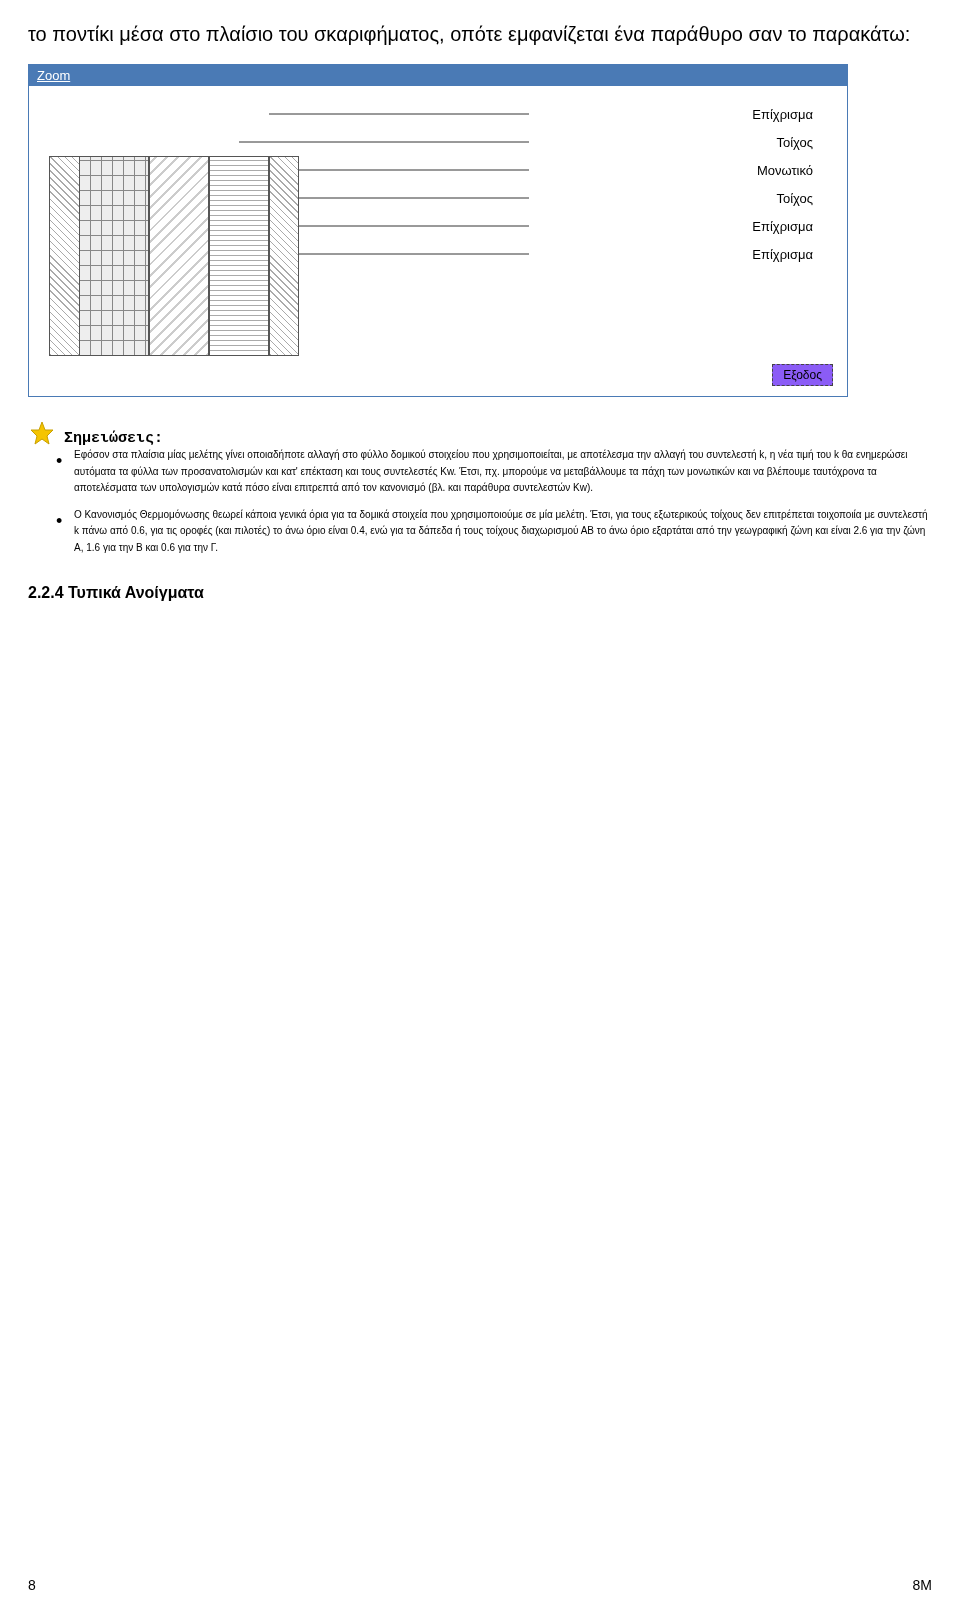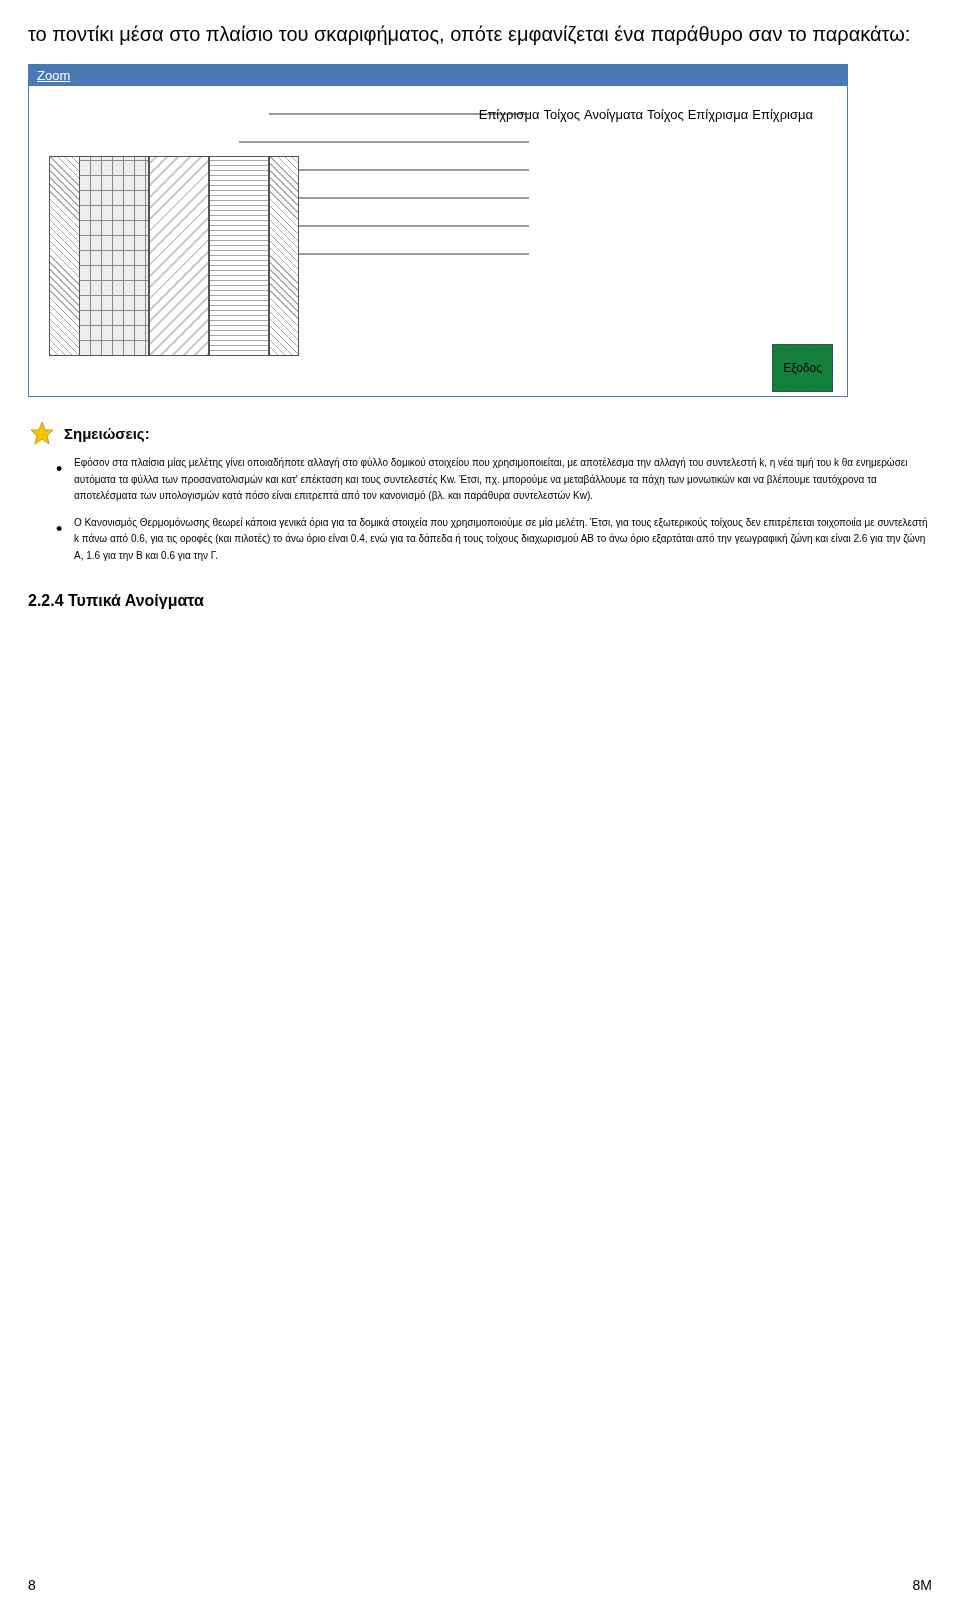--- a/index.html
+++ b/index.html
@@ -39,21 +39,21 @@
       position: relative;
       height: 310px;
     }
 
     
     .zoom-labels {
       position: absolute;
       right: 30px;
       top: 14px;
       display: flex;
-      flex-direction: row;
+      flex-direction: column;
       gap: 0px;
     }
     .zoom-label {
       font-size: 13px;
       color: #000;
       height: 28px;
       display: flex;
       align-items: center;
       justify-content: flex-end;
       padding-right: 4px;
@@ -131,38 +131,38 @@
         #aaa,
         #aaa 1px,
         #fff 1px,
         #fff 5px
       );
     }
 
     
     .exodos-btn {
       position: absolute;
-      bottom: 4px;
+      bottom: 10px;
       right: 14px;
       border: 1.5px dashed #444;
-      background: #15803d;
+      background: #8b5cf6;
       font-size: 12px;
-      padding: 16px 10px;
+      padding: 3px 10px;
       cursor: pointer;
     }
 
     
     .notes-section {
       margin-bottom: 18px;
     }
     .notes-header {
       display: flex;
-      align-items: center;
+      align-items: flex-end;
       gap: 8px;
-      margin-bottom: 8px;
+      font-family: Liberation Mono, monospace;
     }
     .notes-icon {
       width: 28px;
       height: 28px;
       display: flex;
       align-items: center;
       justify-content: center;
     }
     .notes-title {
       font-size: 15px;
@@ -228,21 +228,21 @@
       <line x1="500" y1="112" x2="140" y2="112" stroke="#000" stroke-width="0.8"></line>
 
       <line x1="500" y1="140" x2="105" y2="140" stroke="#000" stroke-width="0.8"></line>
 
       <line x1="500" y1="168" x2="70" y2="168" stroke="#000" stroke-width="0.8"></line>
     </svg>
 
     <div class="zoom-labels">
       <div class="zoom-label">Επίχρισμα</div>
       <div class="zoom-label">Τοίχος</div>
-      <div class="zoom-label">Ανοίγματα</div>
+      <div class="zoom-label">Μονωτικό</div>
       <div class="zoom-label">Τοίχος</div>
       <div class="zoom-label">Επίχρισμα</div>
       <div class="zoom-label">Επίχρισμα</div>
     </div>
 
     <div class="wall-section">
       <div class="layer layer-plaster-left"></div>
       <div class="layer layer-brick"></div>
       <div class="layer layer-insulation"></div>
       <div class="layer layer-wall"></div>

